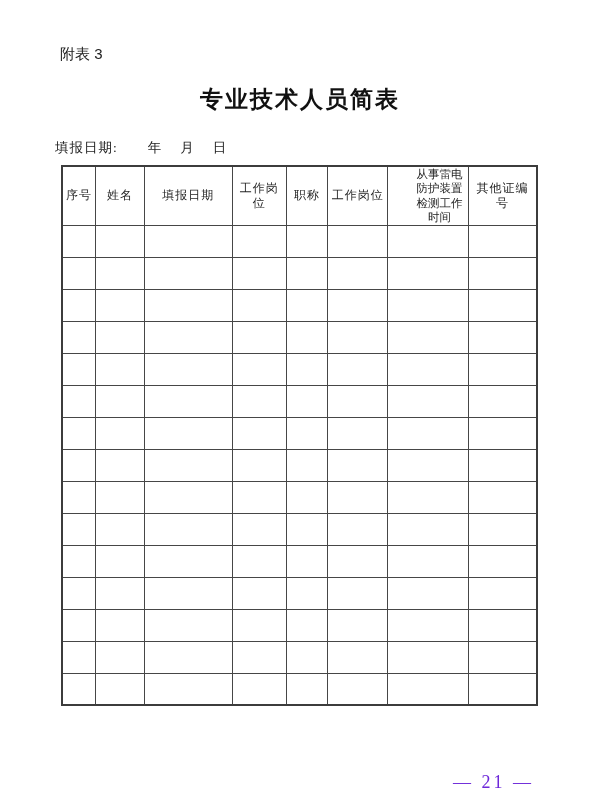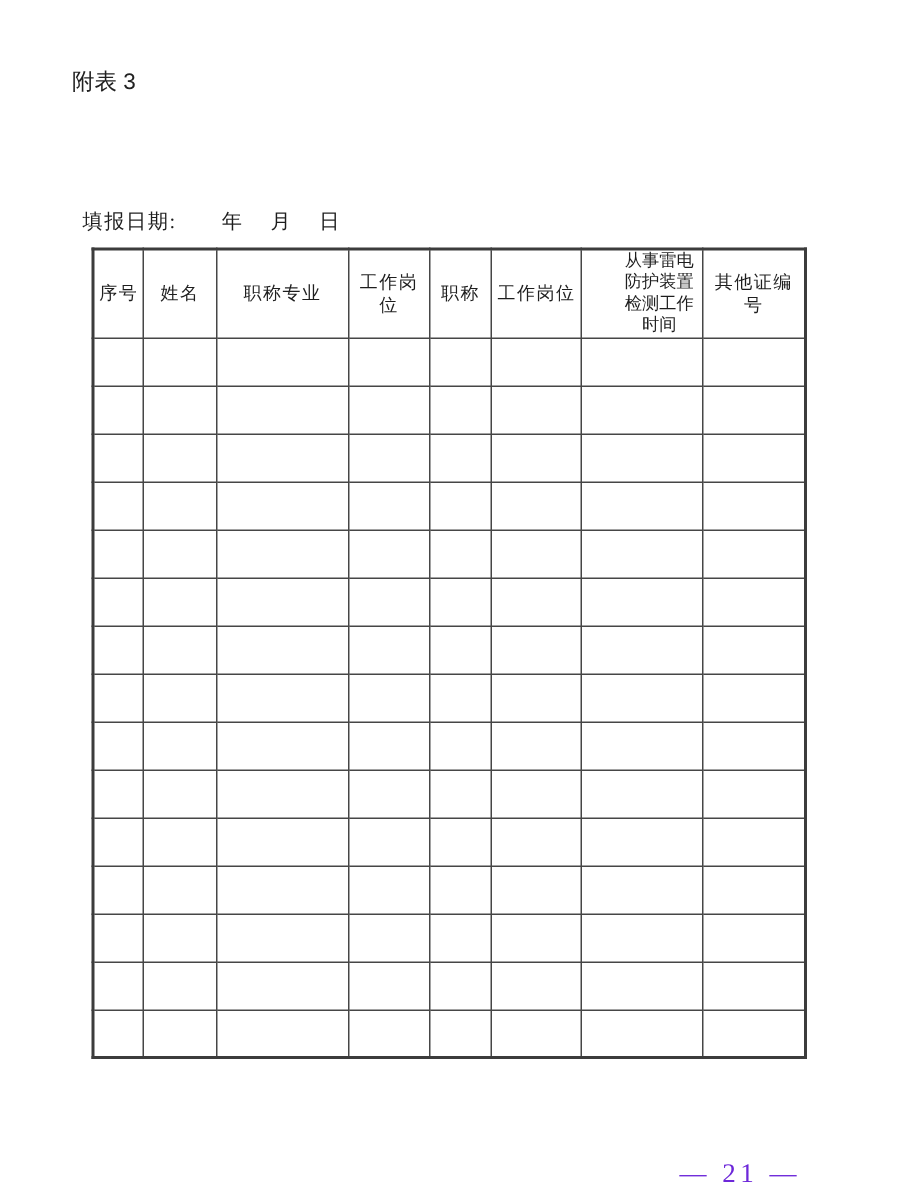--- a/index.html
+++ b/index.html
@@ -9,21 +9,21 @@
     width: 600px;
     height: 800px;
     margin: 0 auto;
     background: #ffffff;
     font-family: "Liberation Serif", "DejaVu Serif", serif;
     color: #1d1d1d;
     overflow: hidden;
   }
   .attach-label {
     position: absolute;
-    left: 48px;
+    left: 60px;
     top: 45px;
     font-size: 15px;
     font-family: "Liberation Sans", "DejaVu Sans", sans-serif;
     color: #212121;
   }
   .doc-title {
     position: absolute;
     left: 0;
     right: 0;
     top: 84px;
@@ -92,20 +92,21 @@
     color: #6d28d9;
   }
 </style>
 </head>
 <body>
 
 <div class="page">
 
   <div class="attach-label">附表 3</div>
 
+  <h1 class="doc-title">专业技术人员简表</h1>
 
   <div class="form-line">
     <span class="date-group">
       <span>填报日期:</span>
       <span class="date-year">年</span>
       <span class="date-month">月</span>
       <span class="date-day">日</span>
     </span>
   </div>
 
@@ -117,21 +118,21 @@
         <col style="width: 11.3%;">
         <col style="width: 8.8%;">
         <col style="width: 12.5%;">
         <col style="width: 17.1%;">
         <col style="width: 14.4%;">
       </colgroup>
     <thead>
       <tr>
         <th>序号</th>
         <th>姓名</th>
-        <th>职称专业</th>
+        <th>填报日期</th>
         <th>工作岗位</th>
         <th>职称</th>
         <th>工作岗位</th>
         <th>从事雷电防护装置检测工作时间</th>
         <th>其他证编号</th>
       </tr>
     </thead>
     <tbody id="table-body">
         <tr>
           <td></td>

